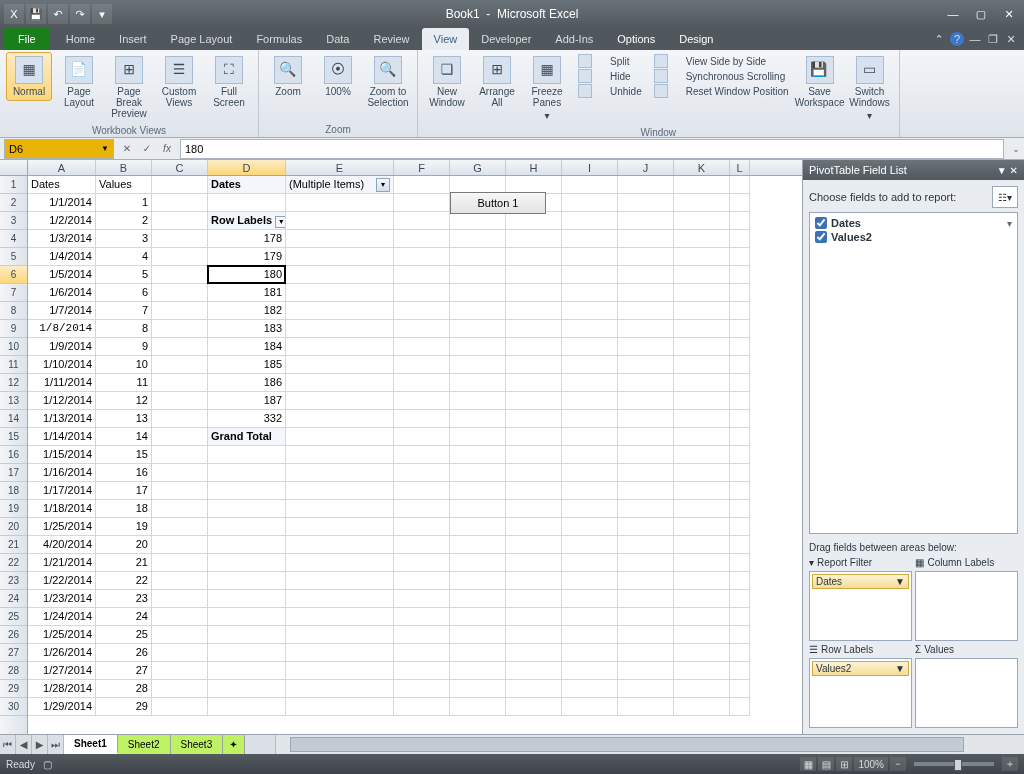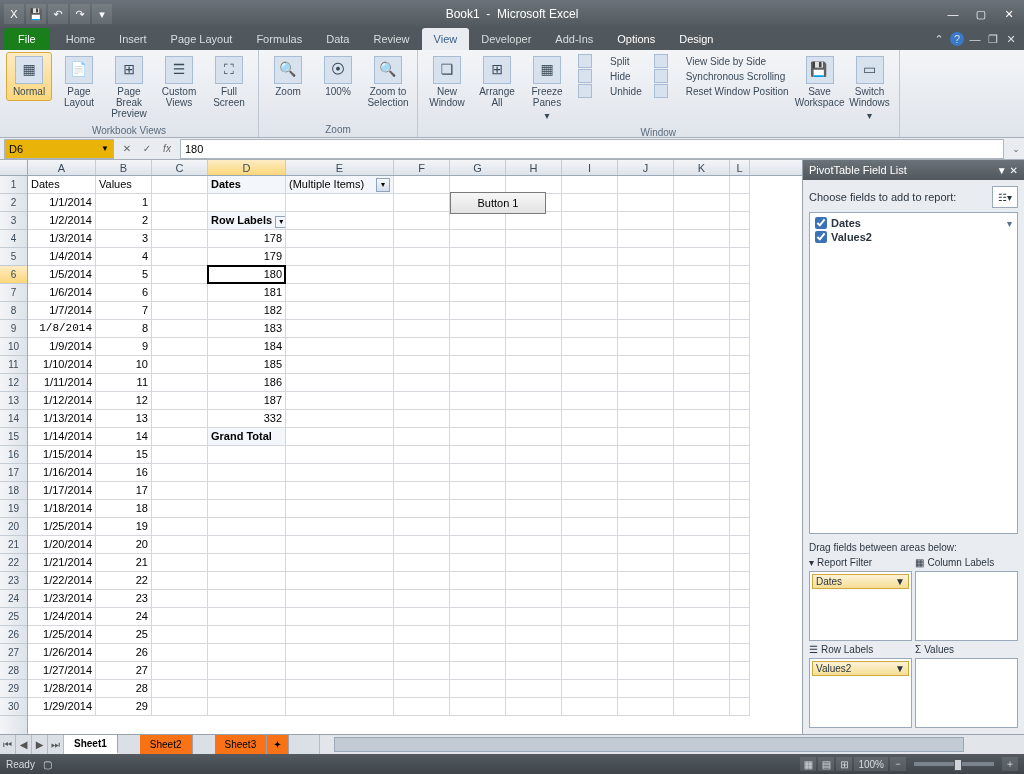--- a/index.html
+++ b/index.html
@@ -82,21 +82,21 @@
 .fl-area-h { font-size:10px; display:flex; align-items:center; gap:3px;}
 .fl-area-box { background:#fff; border:1px solid #9aa9ba; padding:2px; }
 .fl-pill { background:linear-gradient(#fdf3d6,#f5dd94); border:1px solid #cfa83e; font-size:10px; padding:1px 3px; display:flex; justify-content:space-between; align-items:center;}
 .fl-update { display:flex; align-items:center; gap:6px; padding:4px 6px;}
 .fl-update button{ margin-left:auto; font-size:10px; padding:2px 10px; border:1px solid #9aa9ba; background:#f5f7fa;}
 
 
 .sheet-tabs { position:absolute; bottom:20px; left:0; right:0; height:20px; background:#dbe0e6; border-top:1px solid #9aa3ad; display:flex; align-items:stretch; font-size:10px;}
 .nav-arrows { display:flex; }
 .nav-arrows span{ width:16px; display:flex;align-items:center;justify-content:center;border-right:1px solid #b3bcc6;color:#555;}
-.stab { padding:0 10px; background:#f97316; border-right:1px solid #9aa3ad; display:flex;align-items:center;}
+.stab { padding:0 10px; background:#bef264; border-right:1px solid #9aa3ad; display:flex;align-items:center;}
 .stab.active { background:#fff; font-weight:bold; border-bottom:2px solid #fff;}
 .stab.new { padding:0 6px;}
 .hscroll-track{ flex:1; margin-left:30px; background:#e2e6eb; border-left:1px solid #b3bcc6; position:relative;}
 .hscroll-thumb{ position:absolute; left:14px; right:60px; top:2px; bottom:2px; background:#c2cad4; border:1px solid #9aa9ba;}
 
 .statusbar { position:absolute; bottom:0; left:0; right:0; height:20px; background:linear-gradient(#535a60,#3e4449); color:#d7dce0; font-size:10px; display:flex; align-items:center; padding:0 6px;}
 .statusbar .viewbtns{ margin-left:auto; display:flex; gap:2px; align-items:center;}
 .statusbar .viewbtns span{ width:16px;height:14px;background:rgba(255,255,255,.1);display:flex;align-items:center;justify-content:center;}
 .zoom-slider{ width:80px; height:4px; background:#7b848c; margin:0 6px; position:relative;}
 .zoom-slider::after{content:"";position:absolute;left:50%;top:-3px;width:6px;height:10px;background:#cfd5da;border:1px solid #555;}
@@ -586,21 +586,21 @@
             <div class="cell" style="width: 108px;"></div>
             <div class="cell" style="width: 56px;"></div>
             <div class="cell" style="width: 56px;"></div>
             <div class="cell" style="width: 56px;"></div>
             <div class="cell" style="width: 56px;"></div>
             <div class="cell" style="width: 56px;"></div>
             <div class="cell" style="width: 56px;"></div>
             <div class="cell" style="width: 20px;"></div>
           </div>
           <div class="cellrow">
-            <div class="cell r" style="width: 68px;">1/20/2014</div>
+            <div class="cell r" style="width: 68px;">4/20/2014</div>
             <div class="cell r" style="width: 56px;">20</div>
             <div class="cell" style="width: 56px;"></div>
             <div class="cell" style="width: 78px;"></div>
             <div class="cell" style="width: 108px;"></div>
             <div class="cell" style="width: 56px;"></div>
             <div class="cell" style="width: 56px;"></div>
             <div class="cell" style="width: 56px;"></div>
             <div class="cell" style="width: 56px;"></div>
             <div class="cell" style="width: 56px;"></div>
             <div class="cell" style="width: 56px;"></div>
@@ -787,21 +787,21 @@
   </div>
 </div>
 
 <div class="sheet-tabs">
   <div class="nav-arrows">
     <span>⏮</span>
     <span>◀</span>
     <span>▶</span>
     <span>⏭</span>
   </div>
-  <div id="stabs" style="display:flex;gap:22px;">
+  <div id="stabs" style="display:flex;">
       <div class="stab active">Sheet1</div>
       <div class="stab">Sheet2</div>
       <div class="stab">Sheet3</div>
     </div>
   <div class="stab new">✦</div>
   <div class="hscroll-track">
       <div class="hscroll-thumb"></div>
     </div>
 </div>
 

